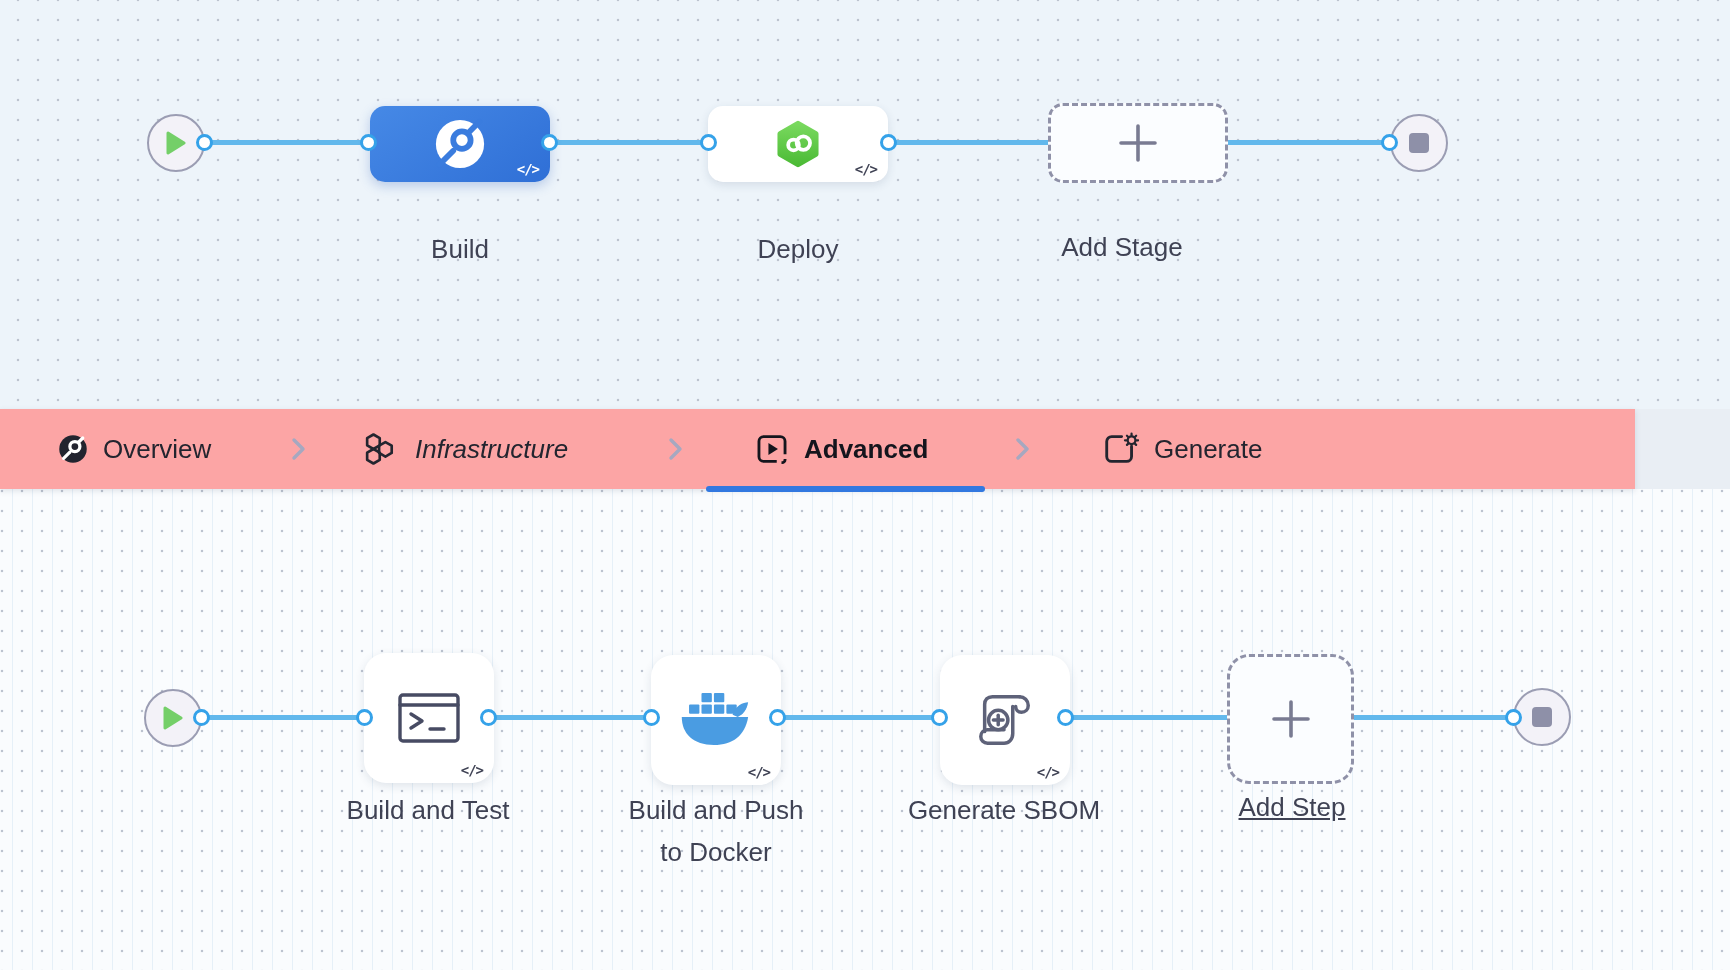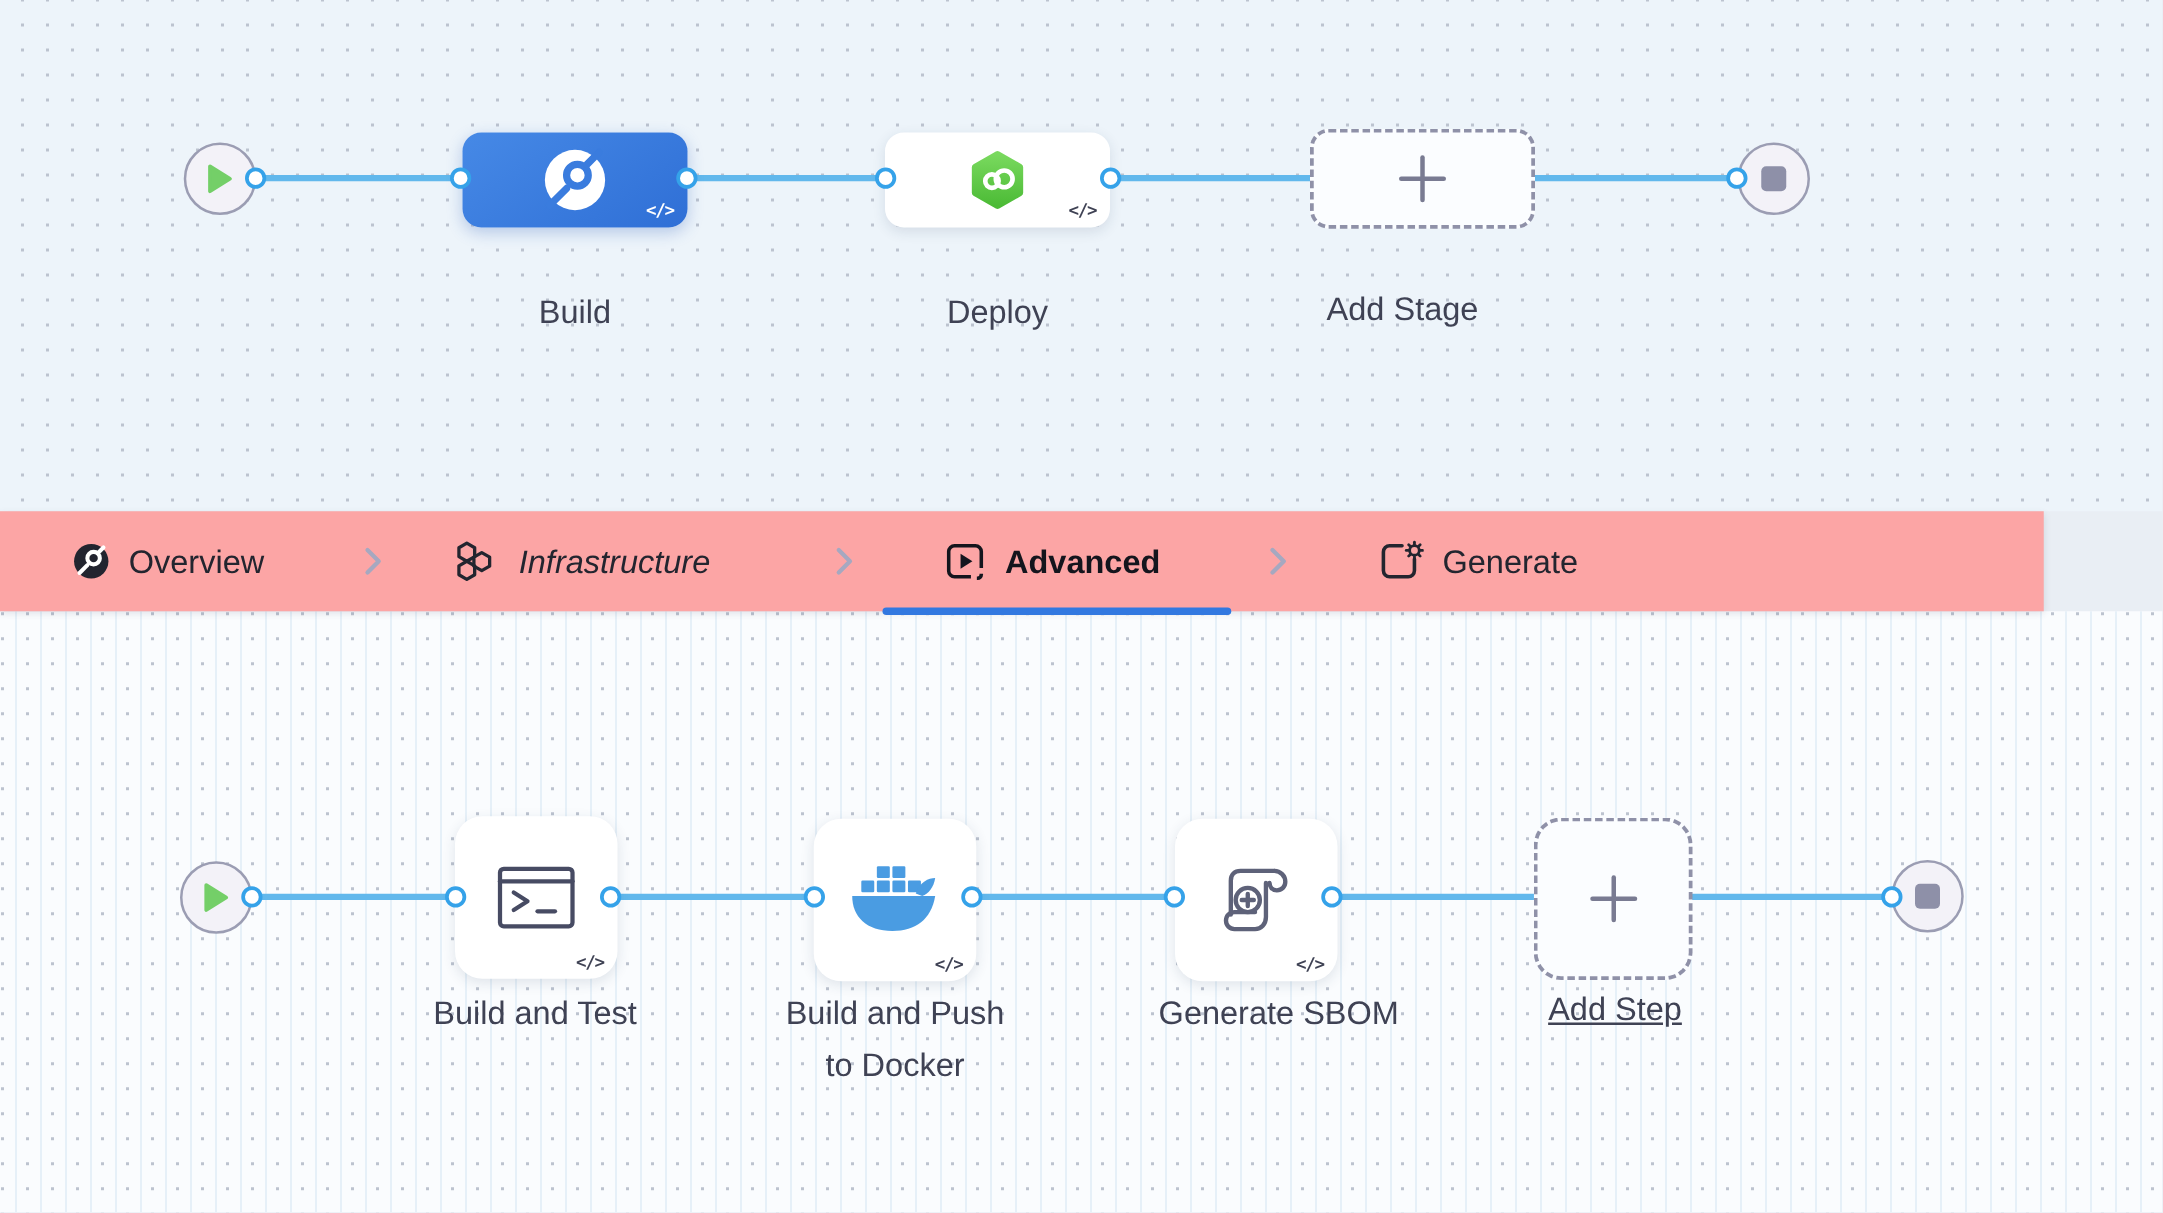--- a/index.html
+++ b/index.html
@@ -302,17 +302,17 @@
     <div class="port" style="left:769px;top:220px;"></div>
     <div class="port" style="left:931px;top:220px;"></div>
     <div class="port" style="left:1057px;top:220px;"></div>
     <div class="port" style="left:1505px;top:220px;"></div>
 
     <div class="node-label" style="left:298px;width:260px;top:300px;">Build and Test</div>
     <div class="node-label" style="left:586px;width:260px;top:300px;">
       <div>Build and Push</div>
       <div>to Docker</div>
     </div>
-    <div class="node-label" style="left:874px;width:260px;top:300px;margin-left:19px;">Generate SBOM</div>
+    <div class="node-label" style="left:874px;width:260px;top:300px;">Generate SBOM</div>
     <div class="node-label" style="left:1162px;width:260px;top:297px;text-decoration:underline;">Add Step</div>
   </div>
 
 </div>
 
 </body></html>

